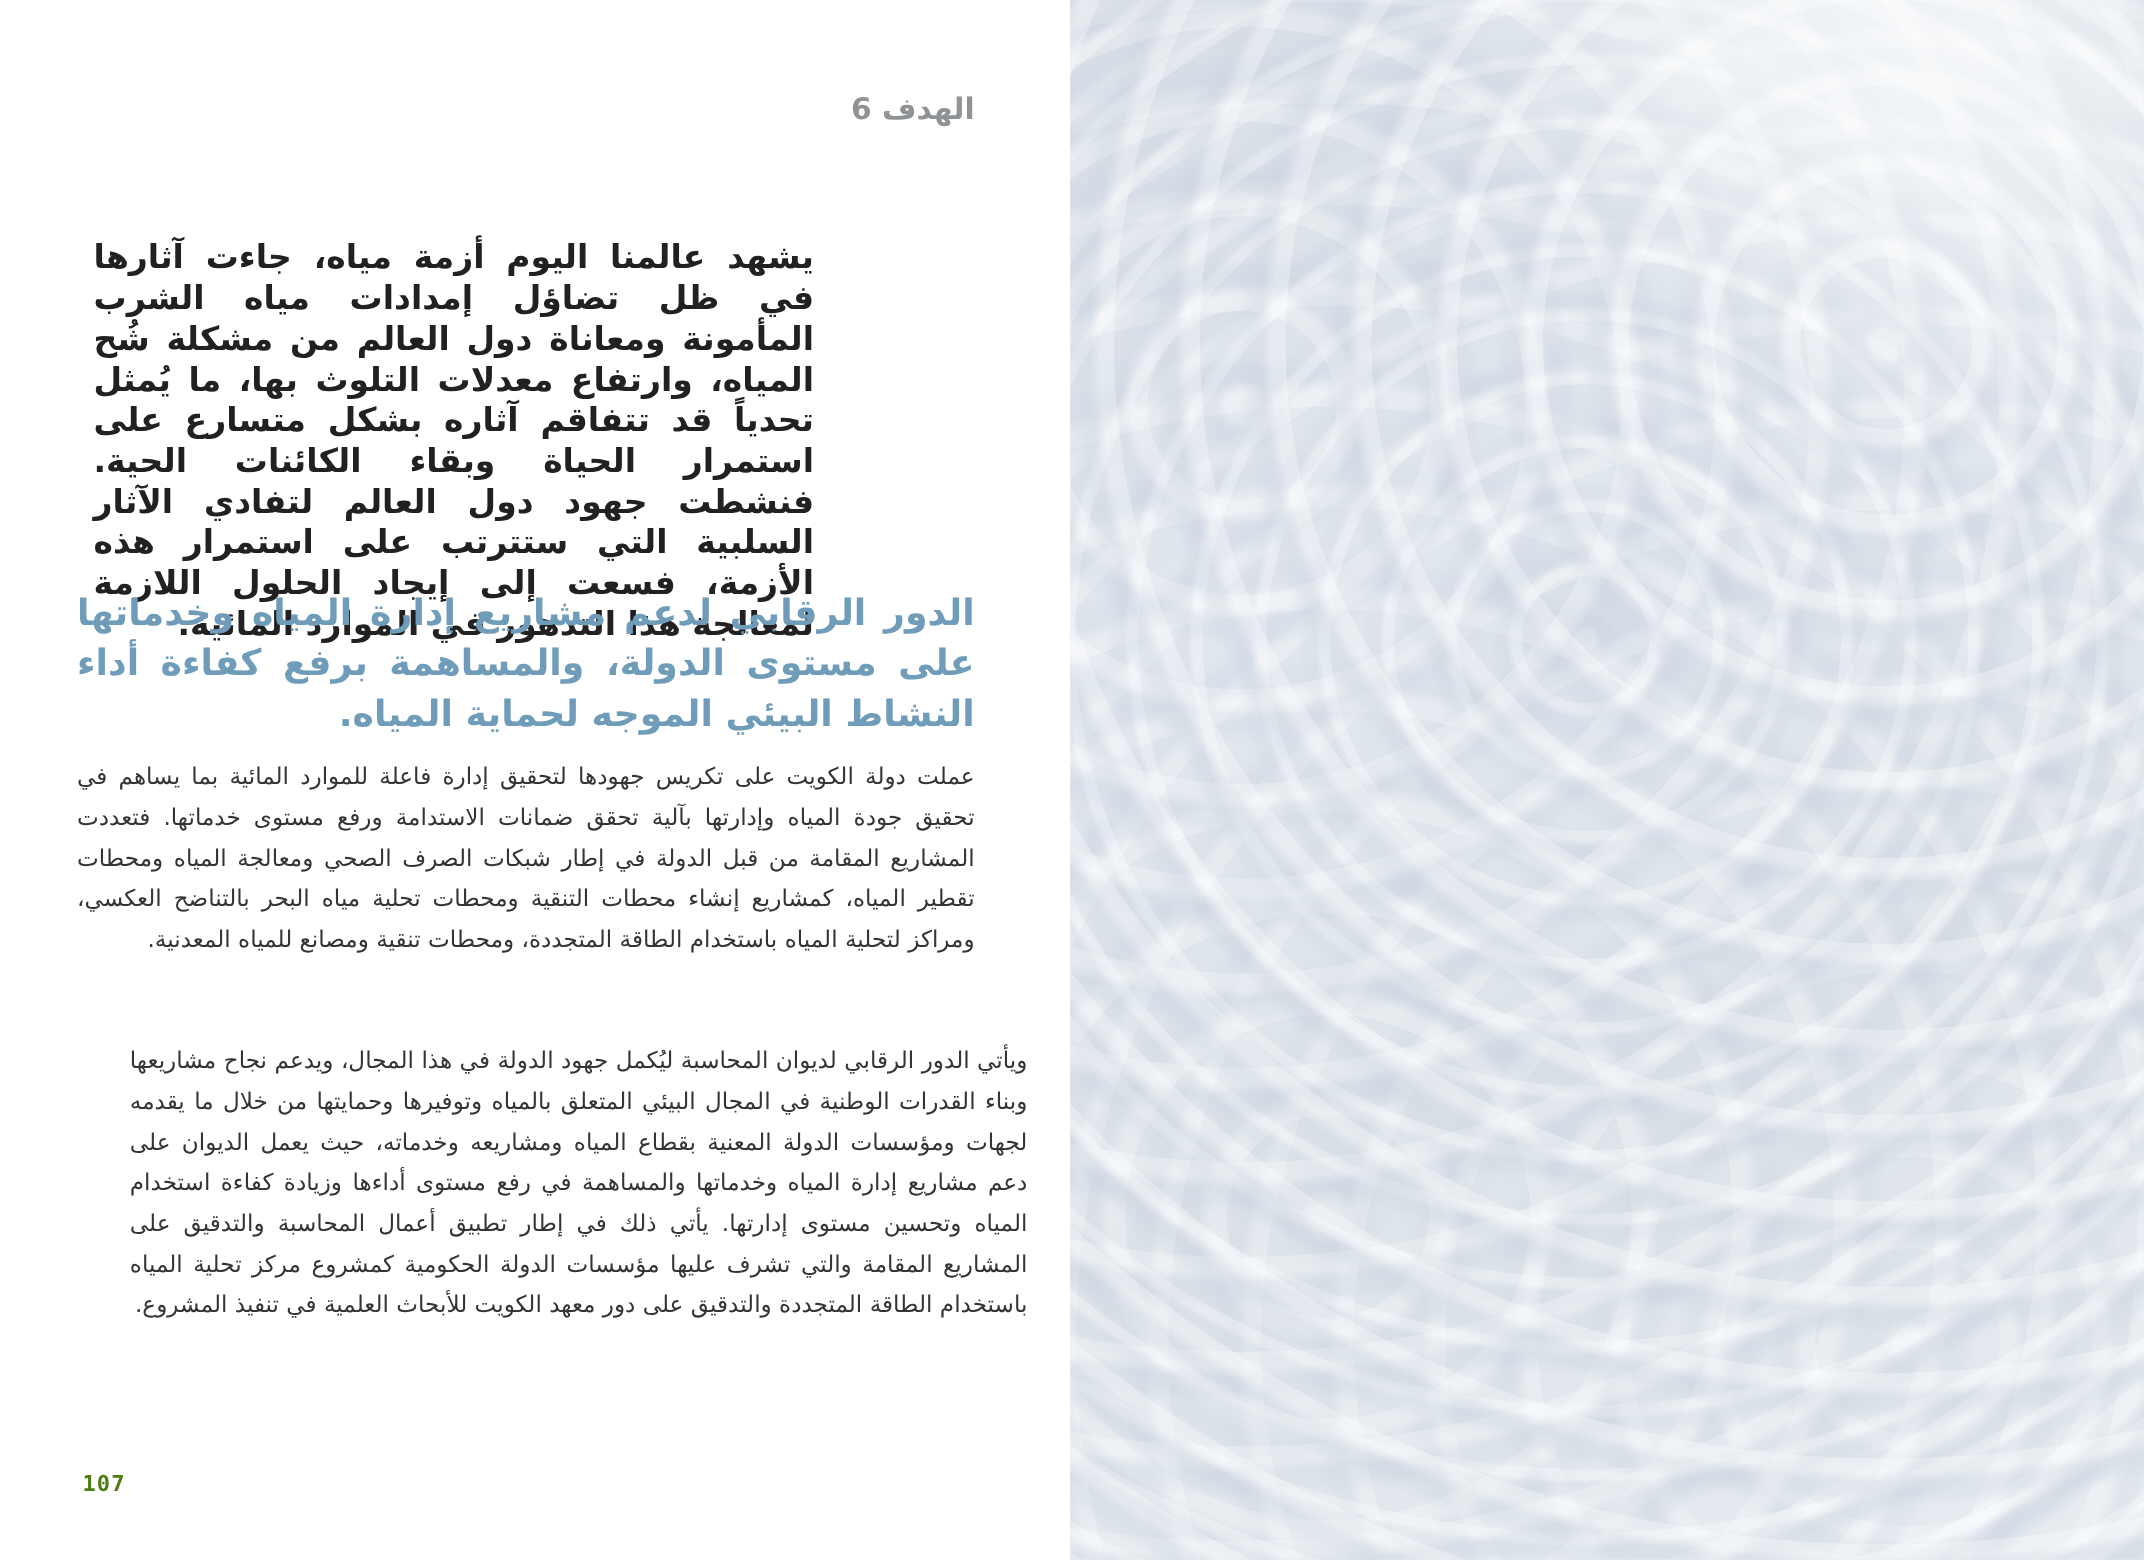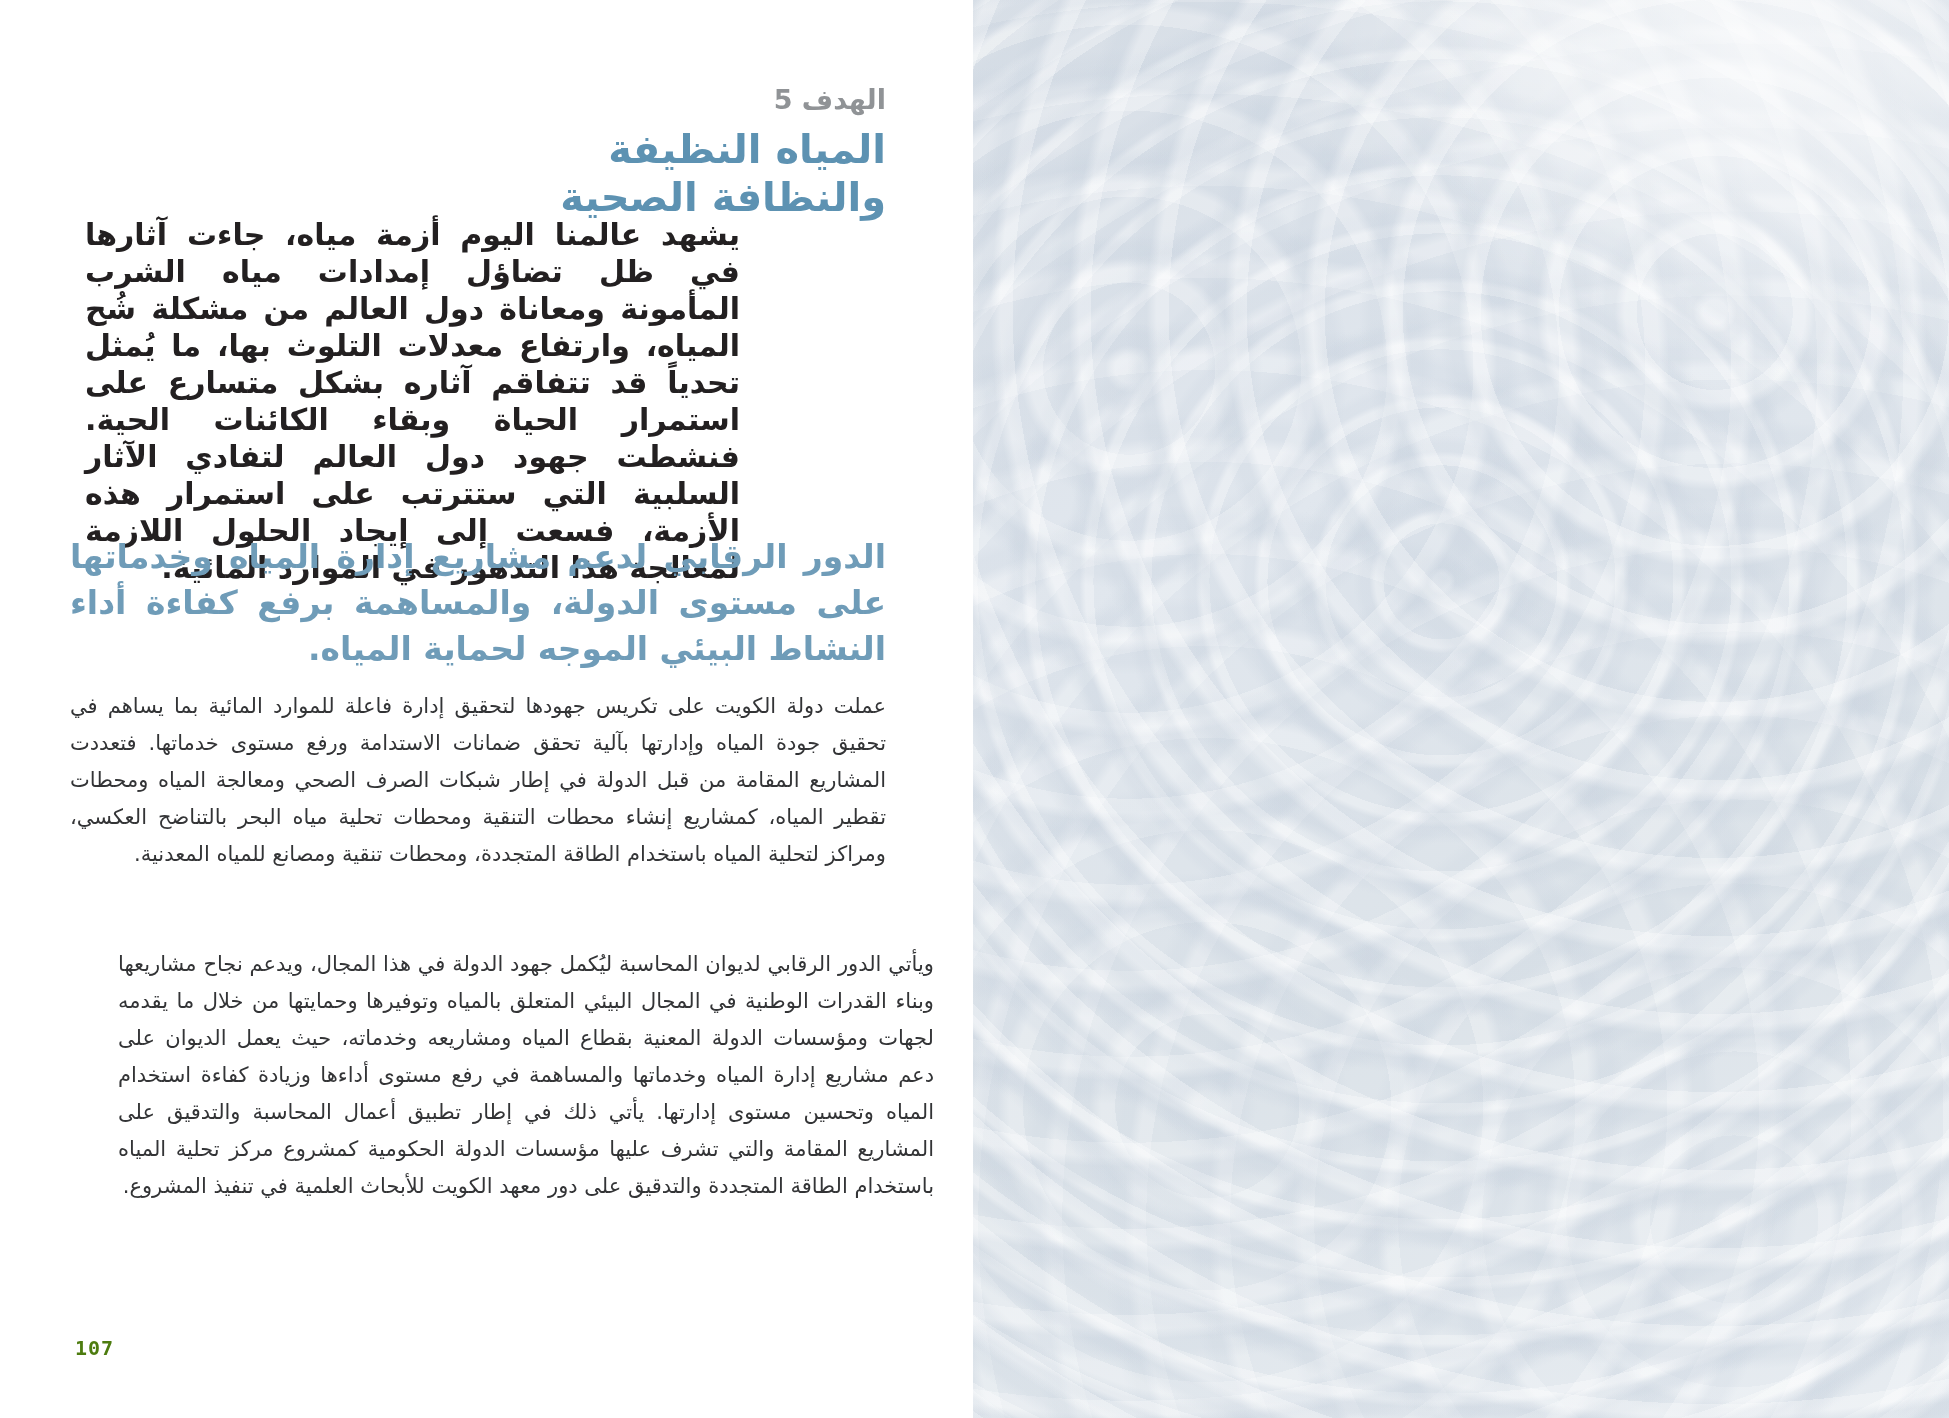--- a/index.html
+++ b/index.html
@@ -104,25 +104,21 @@
   }
 </style>
 </head>
 <body>
 
 <div class="page">
 
   <div class="water-photo"></div>
 
   <div class="goal-header">
-    <div class="goal-label">الهدف 5</div>
-    <div class="chapter-title">
-      <div>المياه النظيفة</div>
-      <div>والنظافة الصحية</div>
-    </div>
+    <div class="goal-label">الهدف 6</div>
   </div>
 
   <div class="intro-paragraph">يشهد عالمنا اليوم أزمة مياه، جاءت آثارها في ظل تضاؤل إمدادات مياه الشرب المأمونة ومعاناة دول العالم من مشكلة شُح المياه، وارتفاع معدلات التلوث بها، ما يُمثل تحدياً قد تتفاقم آثاره بشكل متسارع على استمرار الحياة وبقاء الكائنات الحية. فنشطت جهود دول العالم لتفادي الآثار السلبية التي ستترتب على استمرار هذه الأزمة، فسعت إلى إيجاد الحلول اللازمة لمعالجة هذا التدهور في الموارد المائية.</div>
 
   <div class="section-subheading">الدور الرقابي لدعم مشاريع إدارة المياه وخدماتها على مستوى الدولة، والمساهمة برفع كفاءة أداء النشاط البيئي الموجه لحماية المياه.</div>
 
   <div class="body-paragraph p1">عملت دولة الكويت على تكريس جهودها لتحقيق إدارة فاعلة للموارد المائية بما يساهم في تحقيق جودة المياه وإدارتها بآلية تحقق ضمانات الاستدامة ورفع مستوى خدماتها. فتعددت المشاريع المقامة من قبل الدولة في إطار شبكات الصرف الصحي ومعالجة المياه ومحطات تقطير المياه، كمشاريع إنشاء محطات التنقية ومحطات تحلية مياه البحر بالتناضح العكسي، ومراكز لتحلية المياه باستخدام الطاقة المتجددة، ومحطات تنقية ومصانع للمياه المعدنية.</div>
 
   <div class="body-paragraph p2">ويأتي الدور الرقابي لديوان المحاسبة ليُكمل جهود الدولة في هذا المجال، ويدعم نجاح مشاريعها وبناء القدرات الوطنية في المجال البيئي المتعلق بالمياه وتوفيرها وحمايتها من خلال ما يقدمه لجهات ومؤسسات الدولة المعنية بقطاع المياه ومشاريعه وخدماته، حيث يعمل الديوان على دعم مشاريع إدارة المياه وخدماتها والمساهمة في رفع مستوى أداءها وزيادة كفاءة استخدام المياه وتحسين مستوى إدارتها. يأتي ذلك في إطار تطبيق أعمال المحاسبة والتدقيق على المشاريع المقامة والتي تشرف عليها مؤسسات الدولة الحكومية كمشروع مركز تحلية المياه باستخدام الطاقة المتجددة والتدقيق على دور معهد الكويت للأبحاث العلمية في تنفيذ المشروع.</div>
 

